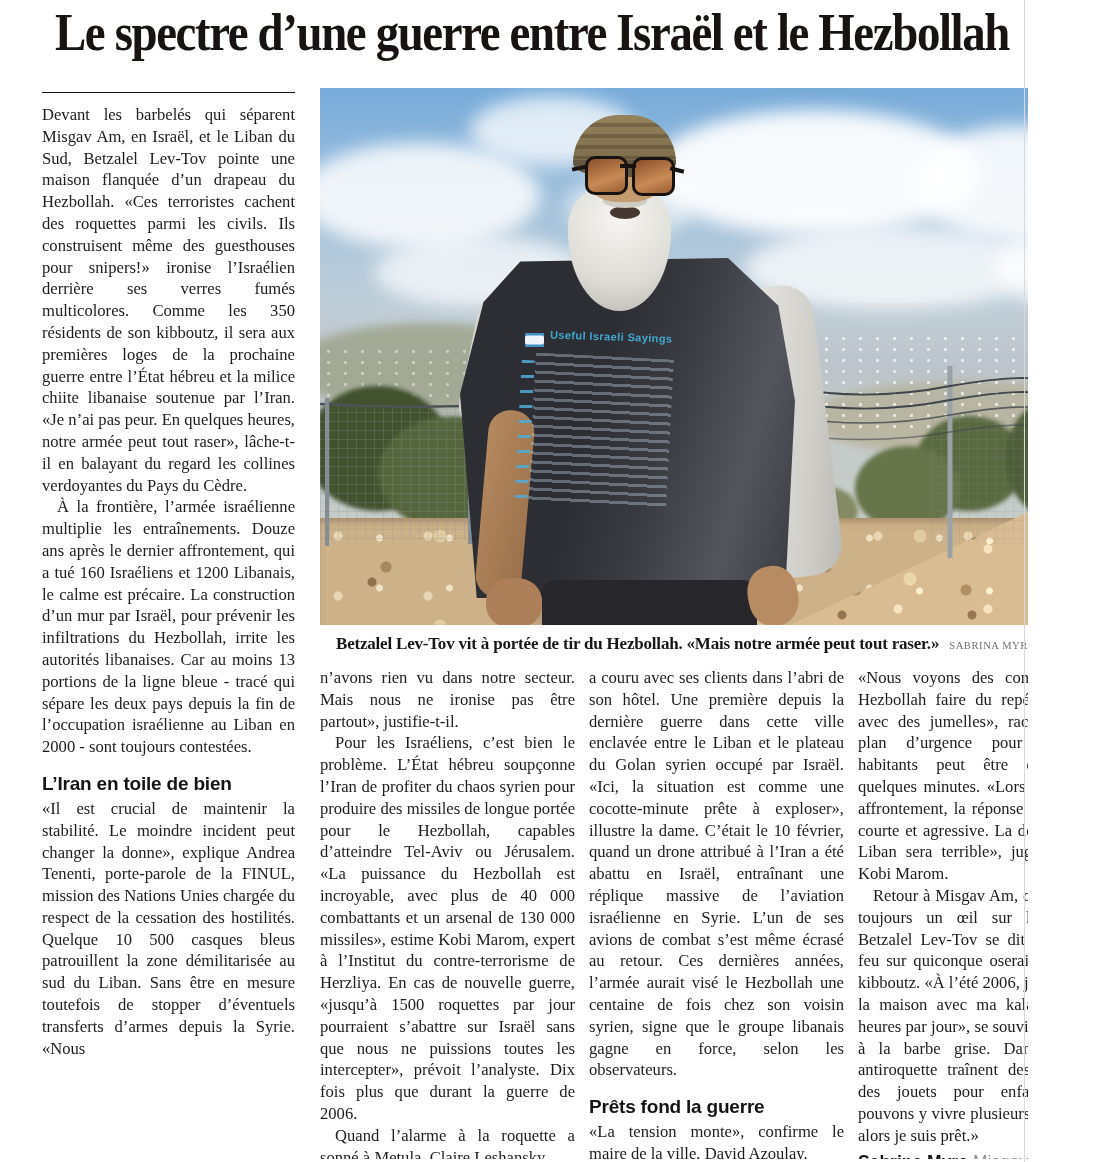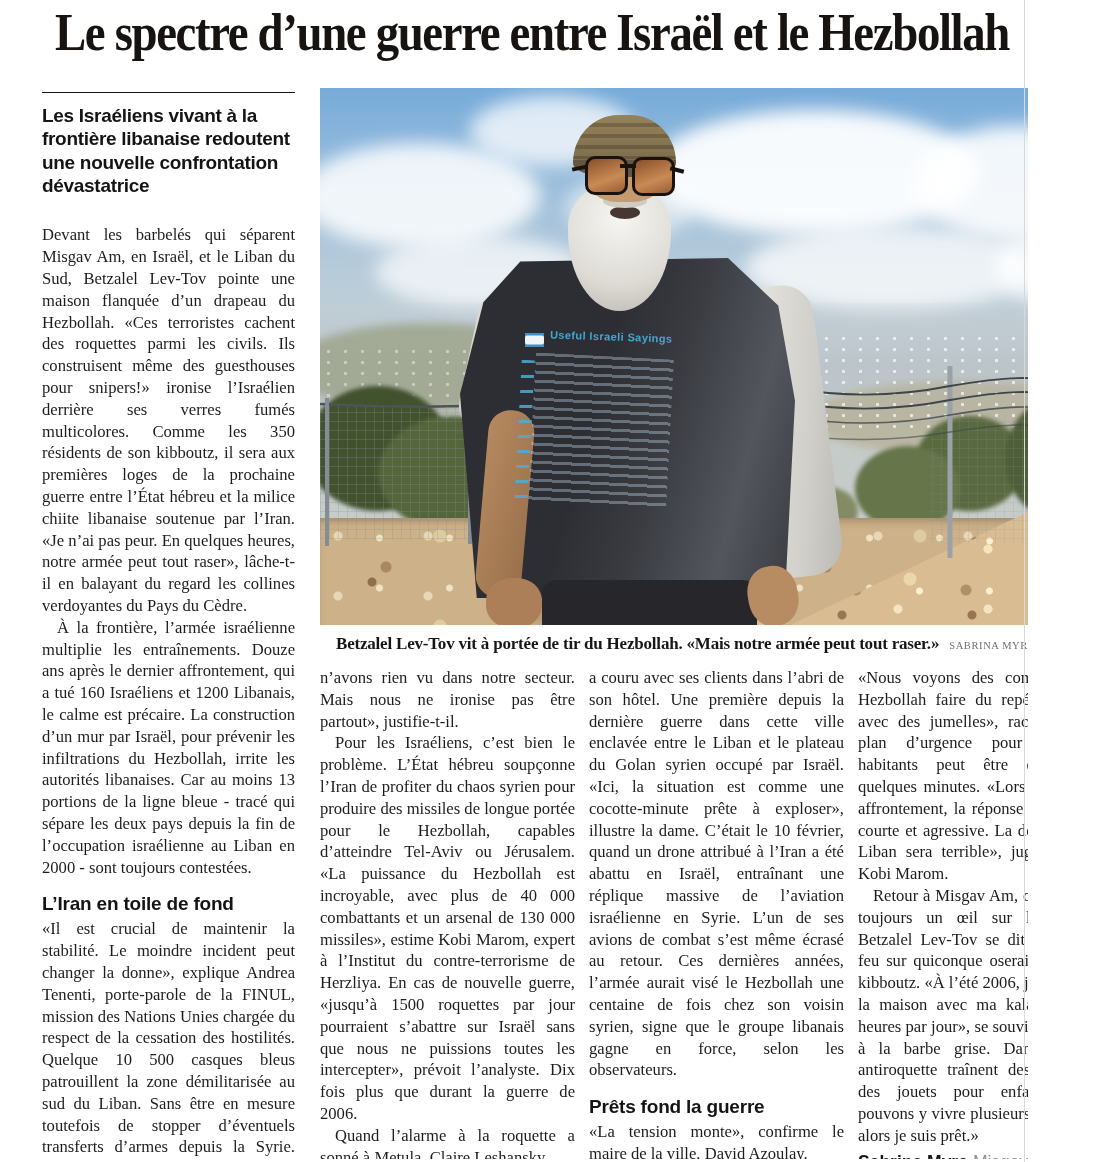--- a/index.html
+++ b/index.html
@@ -126,24 +126,23 @@
 <body>
 
 <div class="page">
 
   <h1 class="headline"><span class="headline-inner">Le spectre d’une guerre entre Israël et le Hezbollah</span></h1>
 
   <div class="content">
 
     <div class="col1">
       <div class="top-rule"></div>
-      <div class="deck">Les Israéliens vivant à la frontière libanaise redoutent une nouvelle confrontation dévastatrice</div>
       <p class="body">Devant les barbelés qui séparent Misgav Am, en Israël, et le Liban du Sud, Betzalel Lev-Tov pointe une maison flanquée d’un drapeau du Hezbollah. «Ces terroristes cachent des roquettes parmi les civils. Ils construisent même des guesthouses pour snipers!» ironise l’Israélien derrière ses verres fumés multicolores. Comme les 350 résidents de son kibboutz, il sera aux premières loges de la prochaine guerre entre l’État hébreu et la milice chiite libanaise soutenue par l’Iran. «Je n’ai pas peur. En quelques heures, notre armée peut tout raser», lâche-t-il en balayant du regard les collines verdoyantes du Pays du Cèdre.</p>
       <p class="body indent">À la frontière, l’armée israélienne multiplie les entraînements. Douze ans après le dernier affrontement, qui a tué 160 Israéliens et 1200 Libanais, le calme est précaire. La construction d’un mur par Israël, pour prévenir les infiltrations du Hezbollah, irrite les autorités libanaises. Car au moins 13 portions de la ligne bleue - tracé qui sépare les deux pays depuis la fin de l’occupation israélienne au Liban en 2000 - sont toujours contestées.</p>
-      <h3 class="subhead">L’Iran en toile de fond</h3>
+      <h3 class="subhead">L’Iran en toile de bien</h3>
       <p class="body">«Il est crucial de maintenir la stabilité. Le moindre incident peut changer la donne», explique Andrea Tenenti, porte-parole de la FINUL, mission des Nations Unies chargée du respect de la cessation des hostilités. Quelque 10 500 casques bleus patrouillent la zone démilitarisée au sud du Liban. Sans être en mesure toutefois de stopper d’éventuels transferts d’armes depuis la Syrie. «Nous</p>
     </div>
 
     <div class="right-zone">
 
       <figure class="photo">
         <div class="sky"></div>
         <div class="cloud c1"></div>
         <div class="cloud c2"></div>
         <div class="cloud c3"></div>

